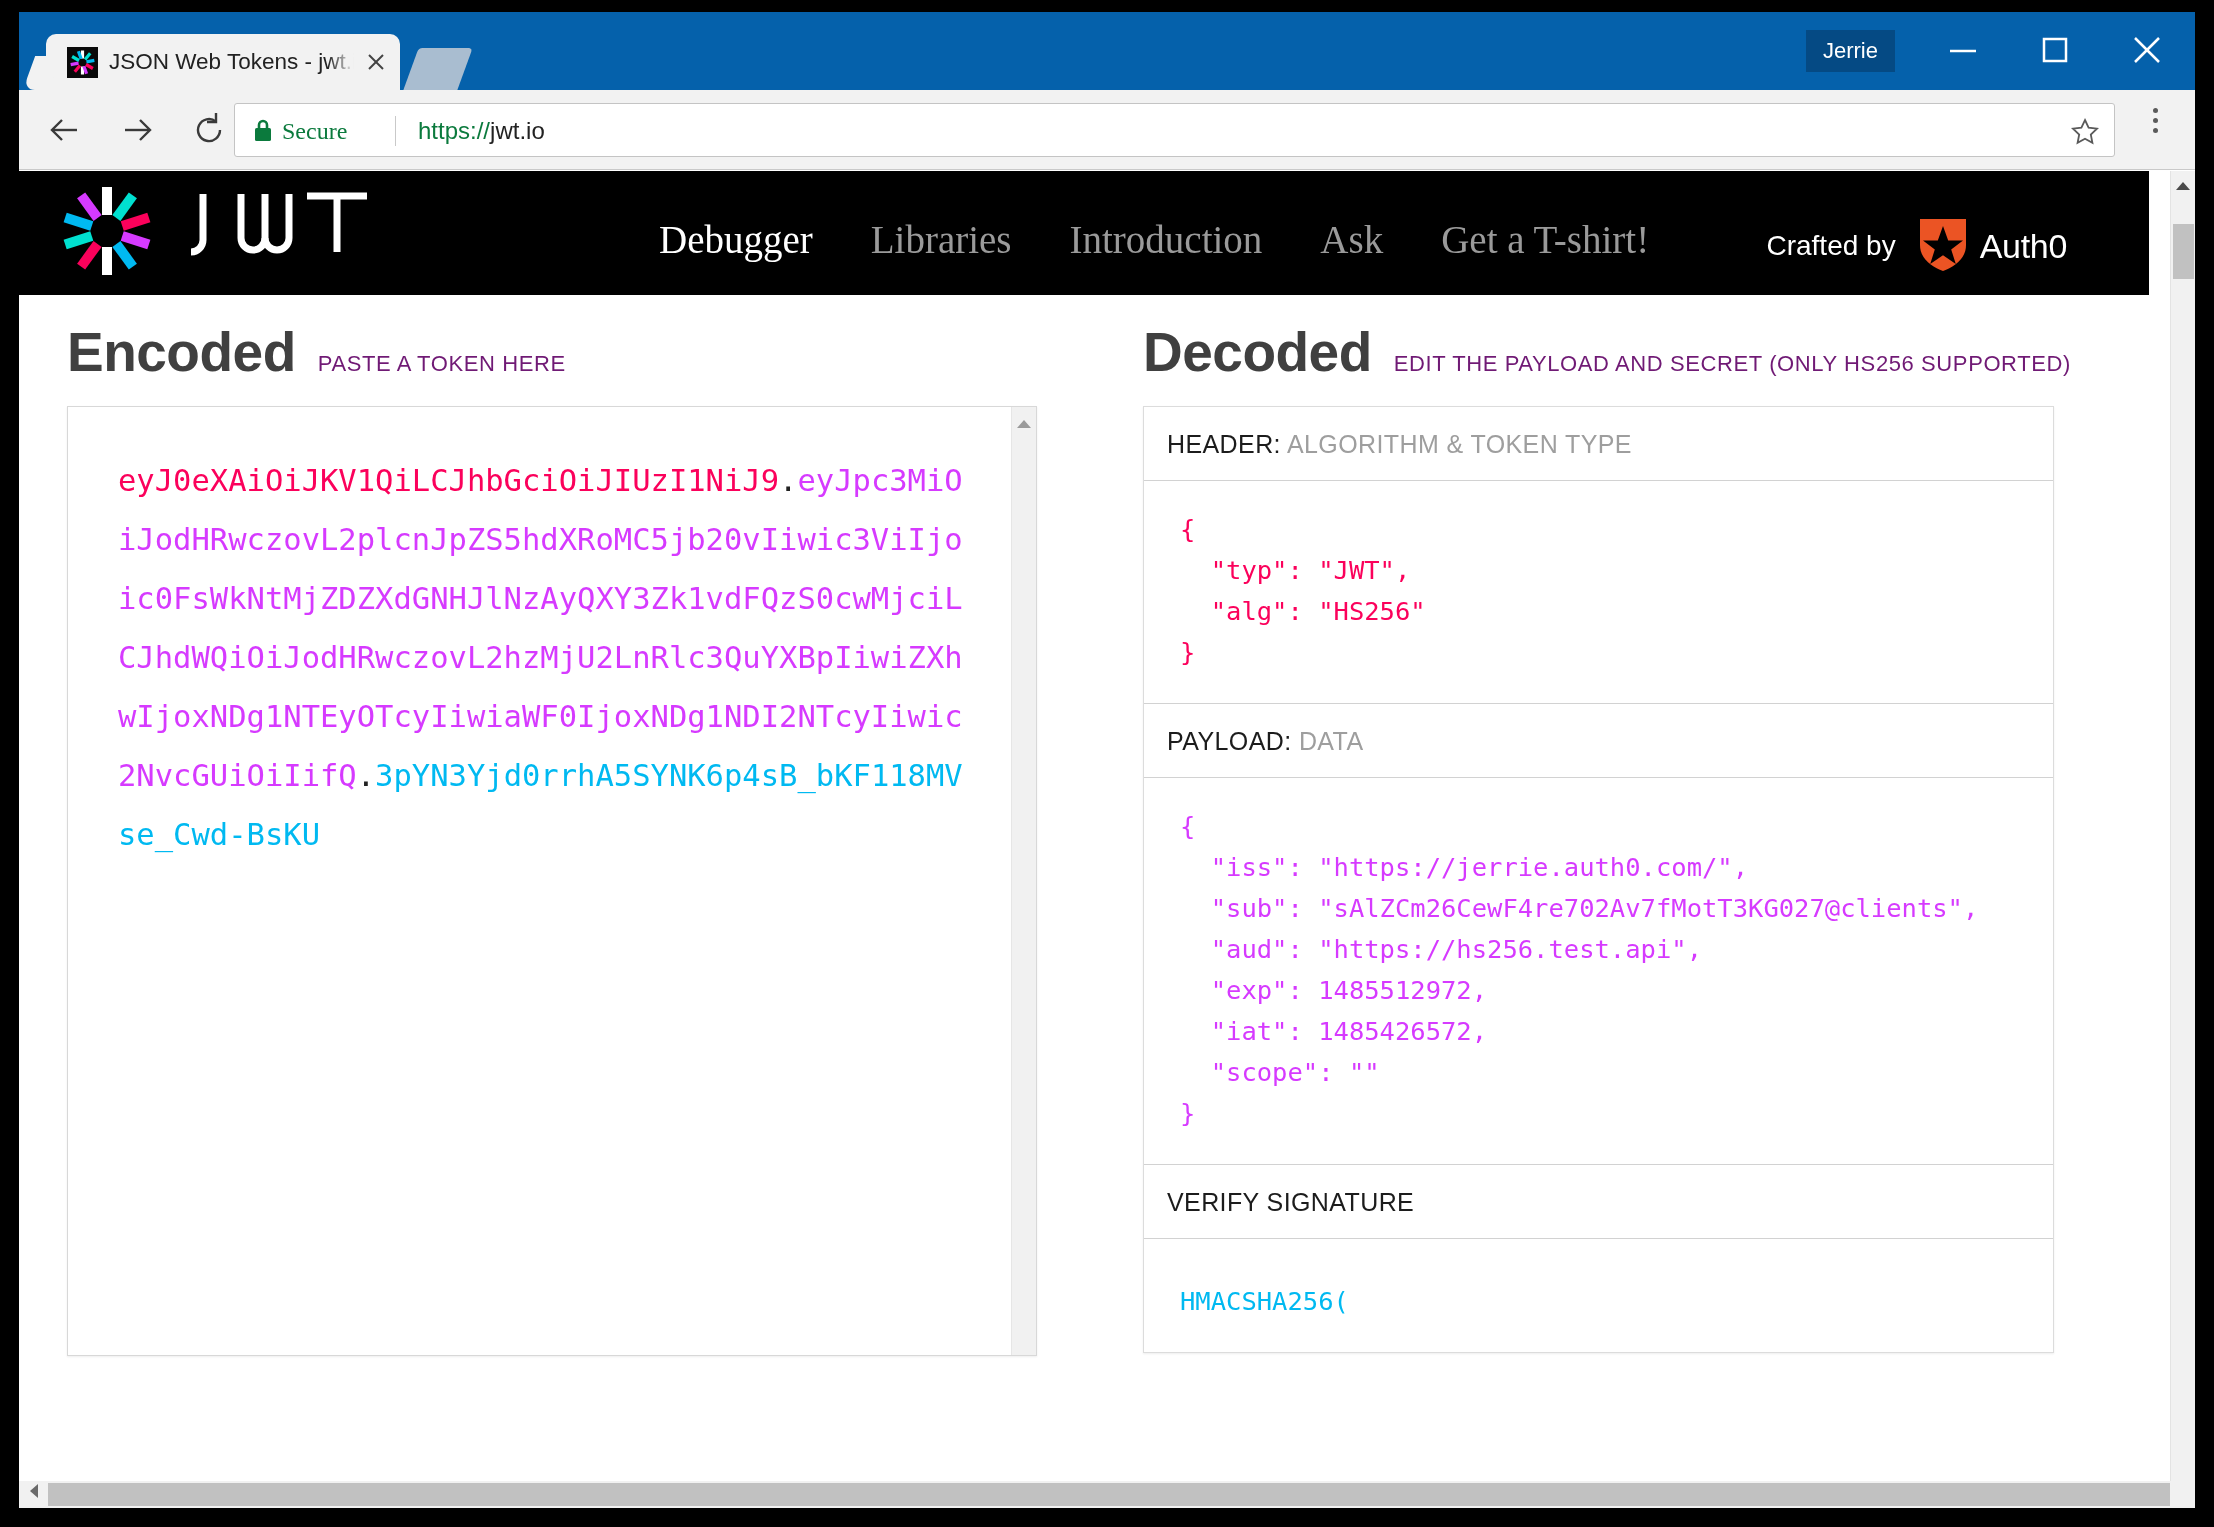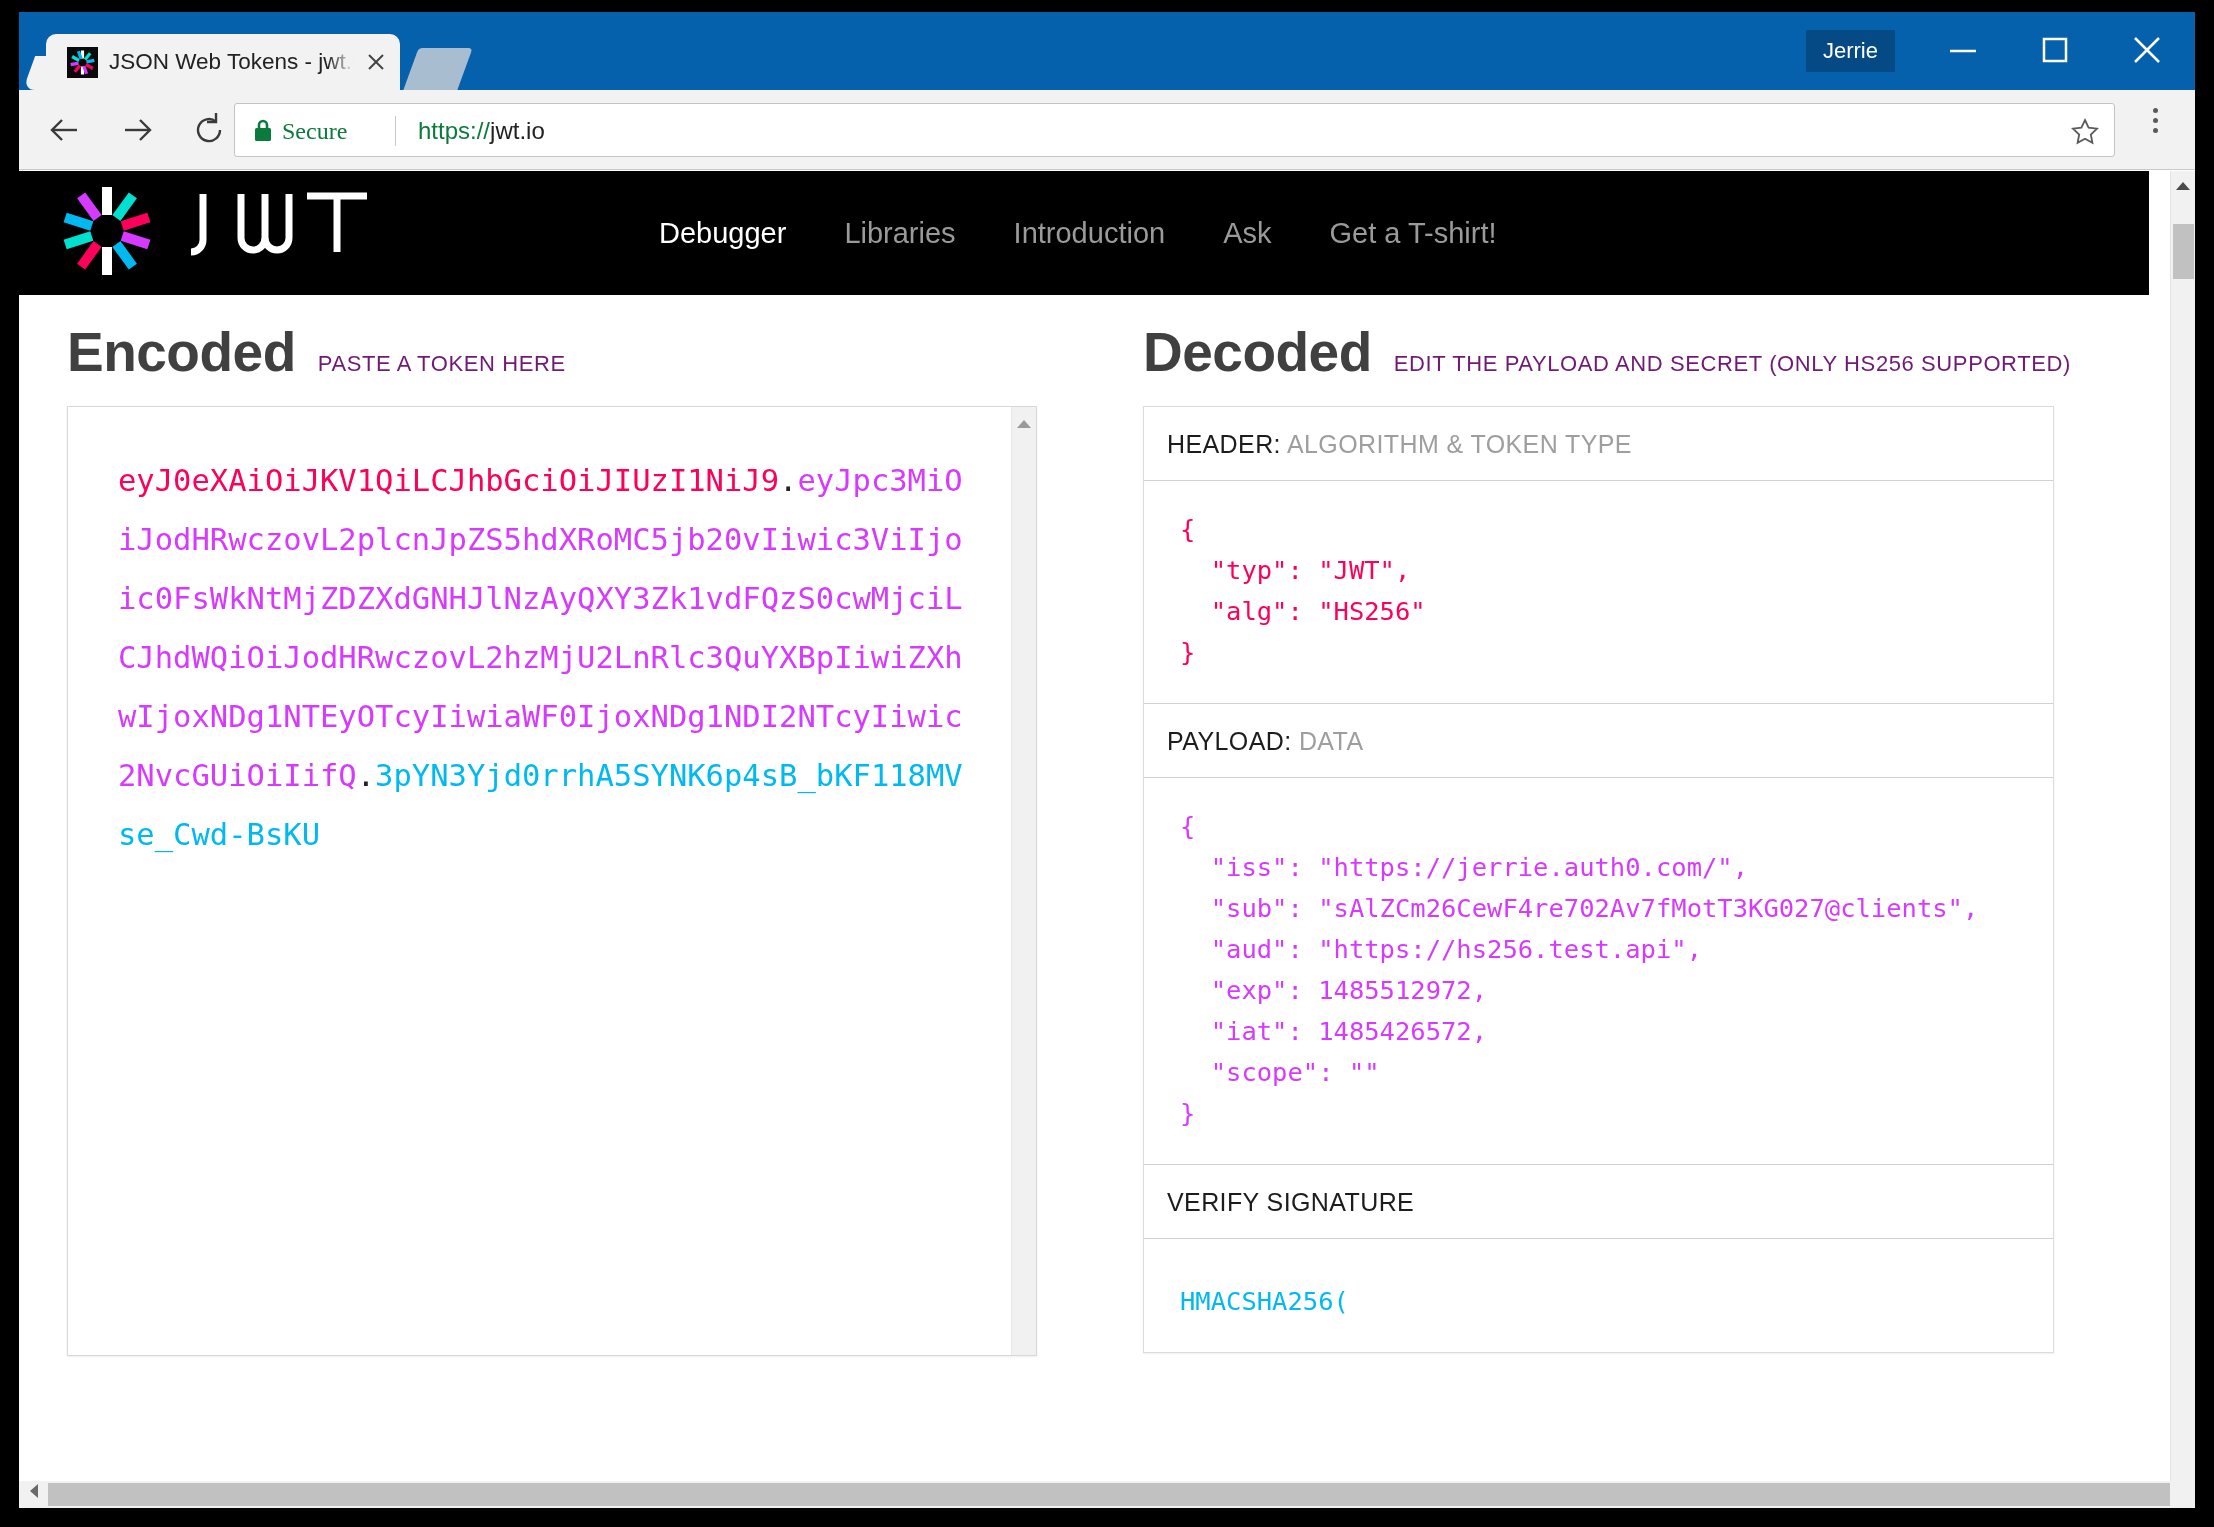--- a/index.html
+++ b/index.html
@@ -337,25 +337,25 @@
   }
   .site-nav {
     position: absolute;
     left: 640px;
     top: 46px;
     display: flex;
     align-items: baseline;
     gap: 58px;
   }
   .site-nav a {
-    font-size: 29px;
+    font-size: 39px;
     color: #9a9a9a;
     text-decoration: none;
     white-space: nowrap;
-    font-family: Liberation Sans, sans-serif;
+    font-family: Liberation Serif, serif;
     cursor: pointer;
   }
   .site-nav a.active { color: #ffffff; }
   .crafted {
     position: absolute;
     right: 82px;
     top: 44px;
     display: flex;
     align-items: center;
     cursor: pointer;
@@ -639,20 +639,30 @@
           </div>
 
           <nav class="site-nav">
             <a class="active">Debugger</a>
             <a>Libraries</a>
             <a>Introduction</a>
             <a>Ask</a>
             <a>Get a T-shirt!</a>
           </nav>
 
+          <div class="crafted">
+            <span class="crafted-text">Crafted by</span>
+            <span>
+              <svg width="54" height="58" viewBox="0 0 54 58">
+                <path d="M4 4 H50 V30 C50 44 38 52 27 56 C16 52 4 44 4 30 Z" fill="#eb5424"></path>
+                <polygon points="27,11 32.2,25.5 47,25.5 35.2,34.5 39.8,49 27,40.2 14.2,49 18.8,34.5 7,25.5 21.8,25.5" fill="#000000"></polygon>
+              </svg>
+            </span>
+            <span class="auth0-name">Auth0</span>
+          </div>
         </div>
 
         <div class="content">
 
           <div class="col-left">
             <div class="section-head">
               <div class="section-title">Encoded</div>
               <div class="section-sub">PASTE A TOKEN HERE</div>
             </div>
 

